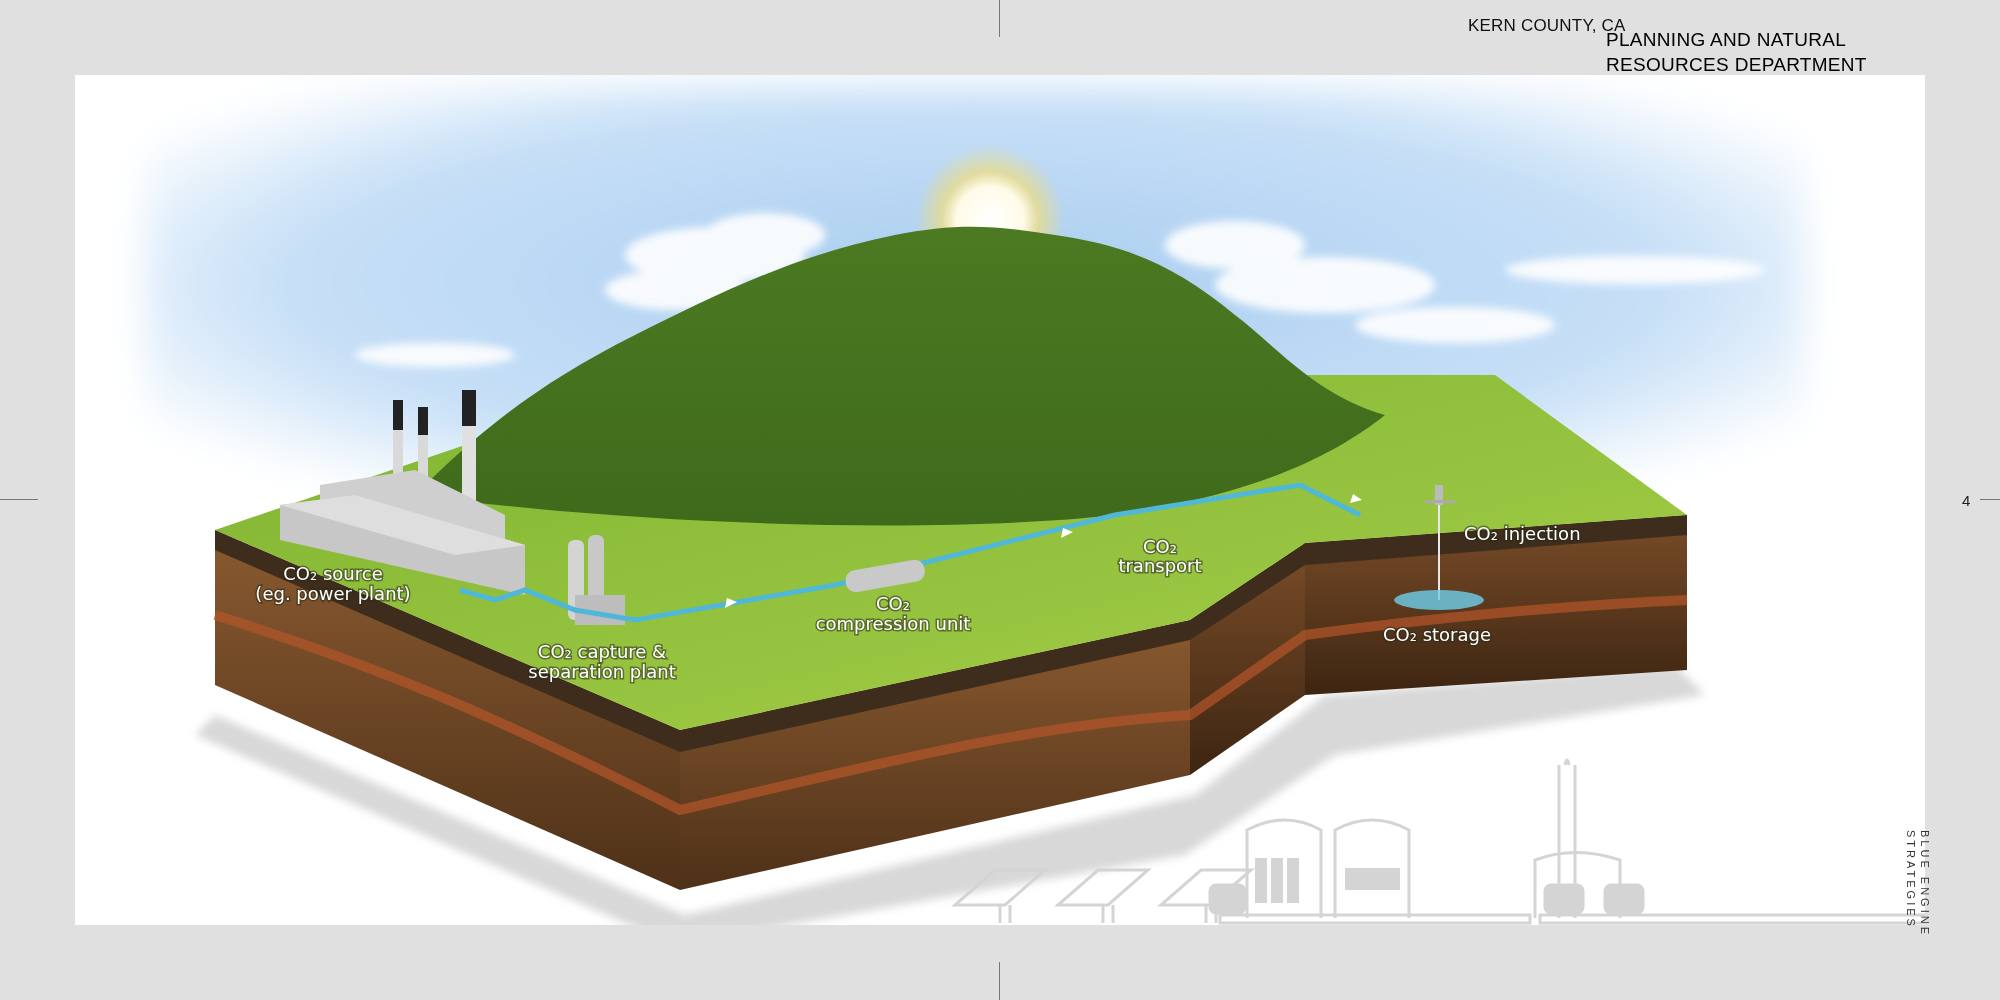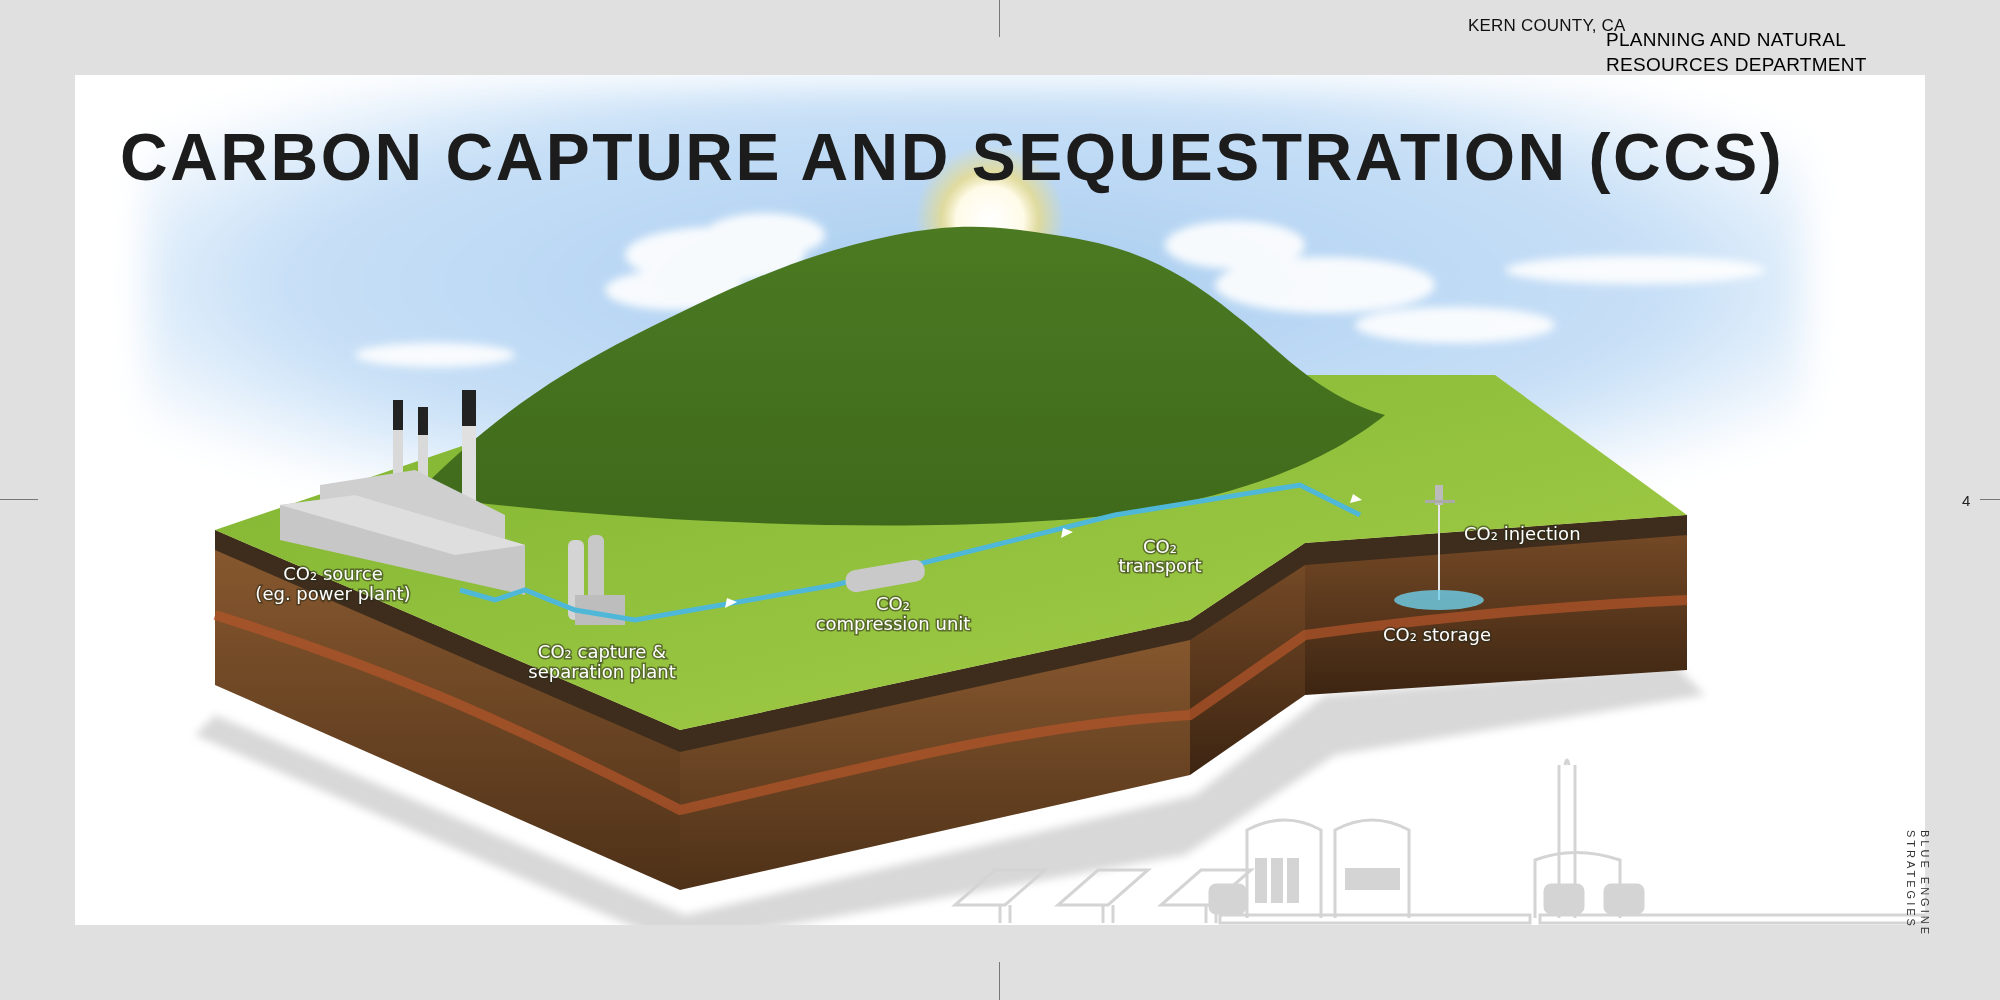--- a/index.html
+++ b/index.html
@@ -168,20 +168,19 @@
       <line x1="1484" y1="690" x2="1484" y2="843"></line>
         <line x1="1500" y1="690" x2="1500" y2="843"></line>
       <path d="M1490,690 Q1492,680 1494,690"></path>
       <path d="M1460,843 L1460,785 Q1500,770 1545,785 L1545,843"></path>
       <rect x="1470" y="810" width="38" height="28" rx="6" fill="#d4d4d4"></rect>
       <rect x="1530" y="810" width="38" height="28" rx="6" fill="#d4d4d4"></rect>
       <rect x="1465" y="840" width="385" height="8"></rect>
     </g>
   </svg>
 
-  <div class="title">CARBON CAPTURE AND SEQUESTRATION (CCS)</div>
 </div>
 
 <div class="page-num">4</div>
 <div class="brand">
   <div>BLUE ENGINE</div>
   <div>STRATEGIES</div>
 </div>
 
 </body></html>

